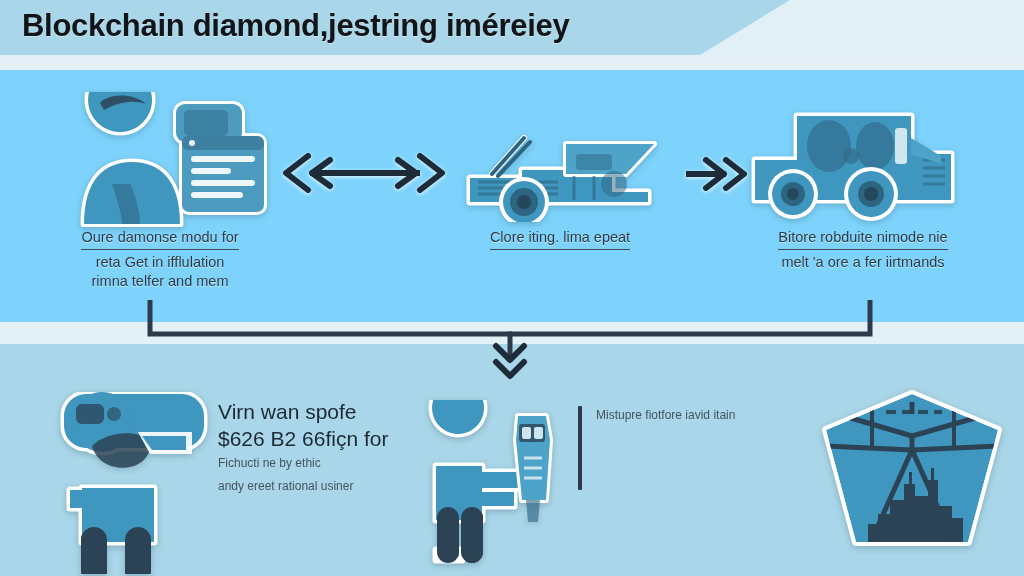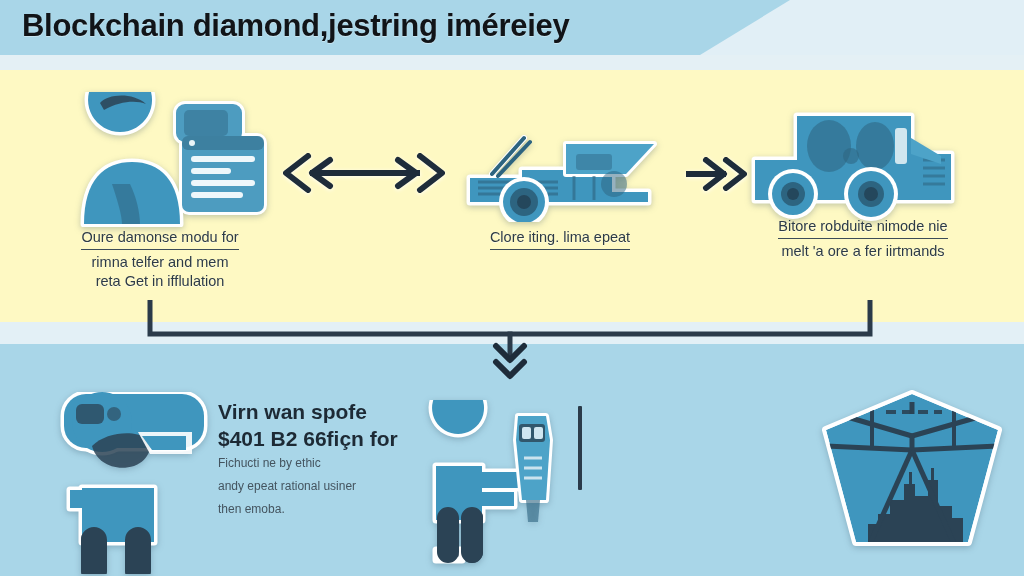--- a/index.html
+++ b/index.html
@@ -8,21 +8,21 @@
     overflow: hidden;
   }
   body {
     font-family: "Liberation Sans", sans-serif;
     background: #a9d6e8;
     position: relative;
   }
   #canvas {
     position: relative;
     width: 1024px; height: 576px;
-    background: #fef9c3;
+    background: #7dd3fc;
     overflow: hidden;
   }
 
   
   .header-pale {
     position: absolute; left: 0; top: 0;
     width: 1024px; height: 70px;
     background: #e1eff6;
   }
   .header-band {
@@ -91,21 +91,21 @@
     filter: drop-shadow(0 1px 2px rgba(255,255,255,0.85));
   }
 
   
   .bracket { position: absolute; left: 0; top: 300px; }
 
   
   .text-block { position: absolute; }
   .tb-title {
     font-size: 21px;
-    font-weight: bold;
+    font-weight: normal;
     color: #1d2a35;
     line-height: 27px;
     white-space: nowrap;
   }
   .tb-body {
     font-size: 12px;
     color: #44545f;
     line-height: 23px;
     white-space: nowrap;
   }
@@ -156,22 +156,22 @@
         <rect x="131" y="76" width="40" height="6" rx="3"></rect>
         <rect x="131" y="88" width="64" height="6" rx="3"></rect>
         <rect x="131" y="100" width="52" height="6" rx="3"></rect>
       </g>
     </svg>
   </div>
 
   <div class="col" style="left:20px; top:228px; width:280px;">
     <div class="col-caption">
       <div class="cap-head">Oure damonse modu for</div>
+      <div class="cap-line">reta Get in ifflulation</div>
       <div class="cap-line">rimna telfer and mem</div>
-      <div class="cap-line">reta Get in ifflulation</div>
     </div>
   </div>
 
   <div class="arrow" style="left:278px; top:150px;">
     <svg width="172" height="46" viewBox="0 0 172 46">
       <g stroke="#1e2c3a" stroke-width="6" fill="none" stroke-linecap="round" stroke-linejoin="round">
         <path d="M30 6 L8 23 L30 40"></path>
         <path d="M52 10 L34 23 L52 36"></path>
         <path d="M120 10 L138 23 L120 36"></path>
         <path d="M142 6 L164 23 L142 40"></path>
@@ -254,21 +254,21 @@
       </g>
       <g>
         <circle cx="126" cy="86" r="27" fill="#ffffff"></circle>
         <circle cx="126" cy="86" r="23" fill="#3f96be"></circle>
         <circle cx="126" cy="86" r="13" fill="#2d6480"></circle>
         <circle cx="126" cy="86" r="7" fill="#24475c"></circle>
       </g>
     </svg>
   </div>
 
-  <div class="col" style="left:718px; top:217px; width:290px;">
+  <div class="col" style="left:718px; top:228px; width:290px;">
     <div class="col-caption">
       <div class="cap-head">Bitore robduite nimode nie</div>
       <div class="cap-line">melt 'a ore a fer iirtmands</div>
     </div>
   </div>
 
   <div class="bracket">
     <svg width="1024" height="80" viewBox="0 0 1024 80">
       <g stroke="#2b3b4a" stroke-width="5" fill="none" stroke-linecap="square">
         <path d="M150 0 L150 34 L870 34 L870 0"></path>
@@ -299,26 +299,25 @@
       <path d="M50 54 C64 40 92 38 104 46 C112 52 108 68 92 74 C72 80 54 70 50 54 z" fill="#2b4355" opacity="0.85"></path>
       <path d="M96 40 L150 40 L150 62 L108 62 z" fill="#ffffff" opacity="0.9"></path>
       <path d="M100 44 L144 44 L144 58 L110 58 z" fill="#3f96be"></path>
       <path d="M28 98 L40 98 L40 116 L28 116 z" fill="#3f96be"></path>
     </svg>
   </div>
 
   <div class="text-block" style="left:218px; top:398px;">
     <div class="tb-title">
       <div>Virn wan spofe</div>
-      <div>$401 B2 66fiçn for</div>
+      <div>$626 B2 66fiçn for</div>
     </div>
     <div class="tb-body">
       <div>Fichucti ne by ethic</div>
-      <div>andy epeat rational usiner</div>
-      <div>then emoba.</div>
+      <div>andy ereet rational usiner</div>
     </div>
   </div>
 
   <div class="sticker" style="left:418px; top:400px;">
     <svg width="160" height="166" viewBox="0 0 160 166">
       <g stroke="#ffffff" stroke-width="7" stroke-linejoin="round" stroke-linecap="round">
         <path d="M40 34 a26 26 0 1 1 0.1 0 z" fill="#3f96be"></path>
         <path d="M18 66 L64 66 L64 120 L18 120 z" fill="#3f96be"></path>
         <path d="M62 72 L104 72 L104 88 L62 88 z" fill="#3f96be"></path>
         <path d="M52 92 L96 92 L96 106 L52 106 z" fill="#3f96be"></path>
@@ -344,20 +343,21 @@
           <path d="M106 68 L124 68"></path>
           <path d="M106 78 L124 78"></path>
       </g>
       <path d="M108 100 L122 100 L120 122 L110 122 z" fill="#2d6480" opacity="0.6"></path>
     </svg>
   </div>
 
   <div class="text-block" style="left:578px; top:404px; padding-left:18px;">
     <div class="accent-bar"></div>
     <div class="tb-body">
+      <div>Mistupre fiotfore iavid itain</div>
     </div>
   </div>
 
   <div class="sticker" style="left:812px; top:388px;">
     <svg width="200" height="180" viewBox="0 0 200 180">
       <defs>
         <clipPath id="gemClip">
           <path d="M100 6 L186 42 L156 154 L44 154 L14 42 z"></path>
         </clipPath>
       </defs>

